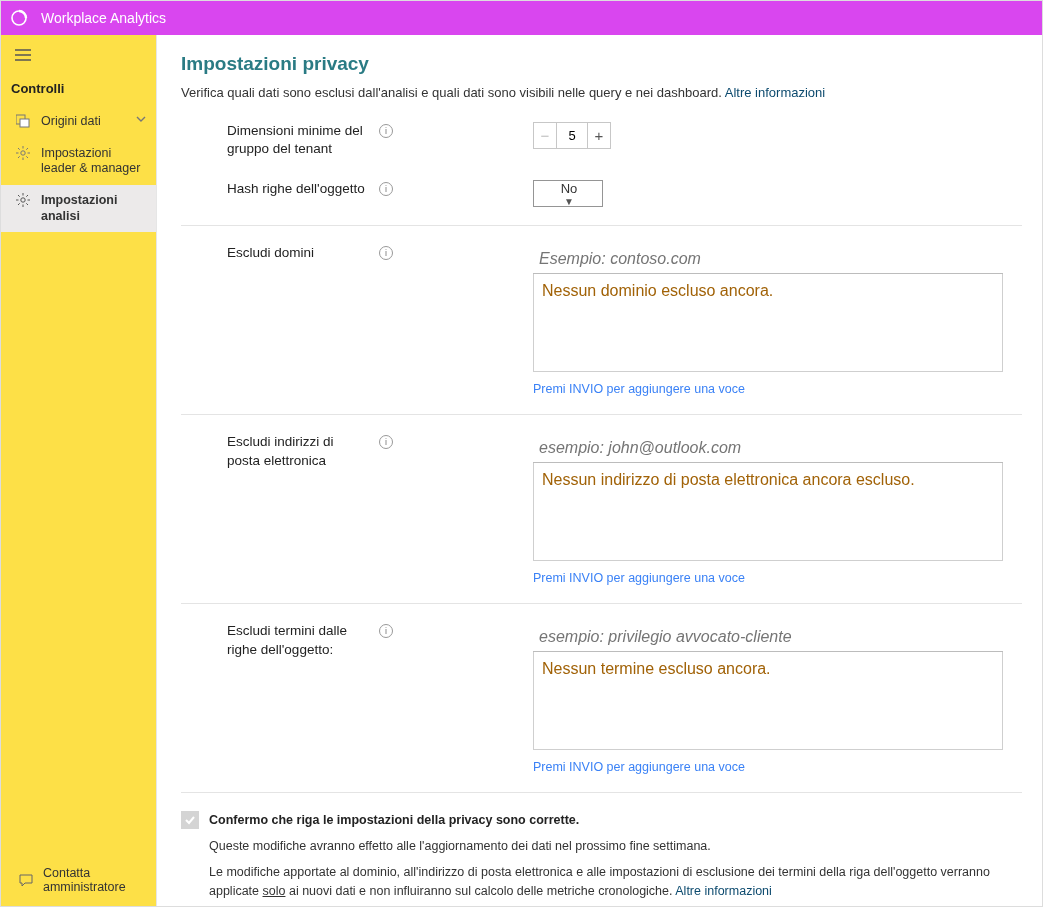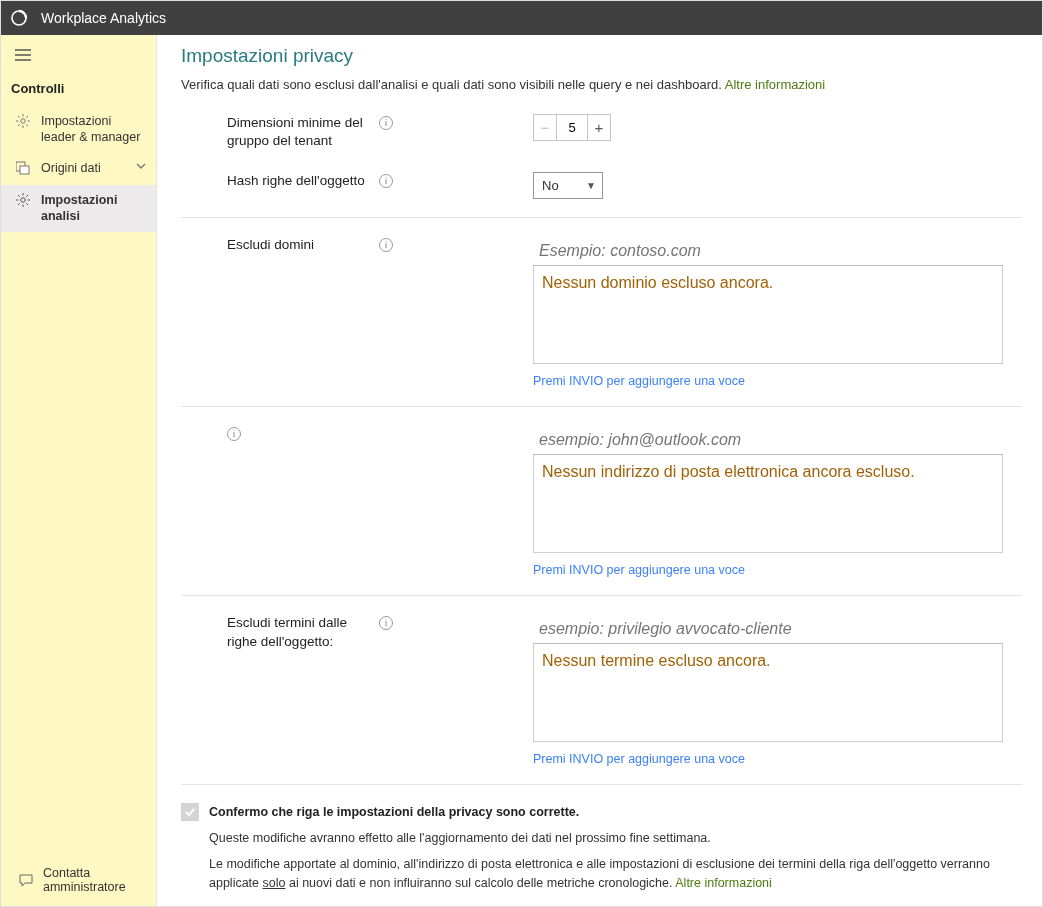--- a/index.html
+++ b/index.html
@@ -9,40 +9,40 @@
     color: #333;
     background: #fff;
     width: 1043px;
     height: 907px;
     overflow: hidden;
     border: 1px solid #ddd;
   }
   
   .topbar {
     height: 34px;
-    background: #404040;
+    background: #d946ef;
     color: #fff;
     display: flex;
     align-items: center;
     padding-left: 8px;
   }
   .topbar .logo {
     width: 20px; height: 20px;
     margin-right: 12px;
     display: inline-flex; align-items: center; justify-content: center;
   }
   .topbar .title { font-size: 14px; font-weight: 400; }
   
   .layout { display: flex; height: calc(100% - 34px); }
   .sidebar {
     width: 156px;
     border-right: 1px solid #e6e6e6;
     display: flex;
     flex-direction: column;
-    background: #fef9c3;
+    background: #fde047;
   }
   .hamburger {
     height: 40px;
     display: flex; align-items: center;
     padding-left: 14px;
     color: #555;
   }
   .sidebar-section-title {
     padding: 6px 14px 10px 10px;
     font-weight: 600;
@@ -75,30 +75,30 @@
   }
   
   .main {
     flex: 1;
     padding: 10px 20px 0 24px;
     overflow-y: auto;
   }
   .page-title {
     color: #2a7b84;
     font-size: 19px;
-    font-weight: 400;
-    margin-top: 0;
+    font-weight: 700;
+    margin-top: 8px;
     margin-bottom: 10px;
   }
   .page-desc {
     font-size: 13px;
     color: #333;
     margin-bottom: 18px;
   }
-  .link { color: #4d7c0f; text-decoration: none; cursor: pointer; }
+  .link { color: #0c4a6e; text-decoration: none; cursor: pointer; }
   .row {
     display: flex;
     align-items: flex-start;
   }
   .label-col {
     width: 352px;
     padding-left: 46px;
     display: flex;
     align-items: flex-start;
     gap: 12px;
@@ -140,20 +140,21 @@
     font-size: 13px;
   }
   
   .select {
     width: 70px; height: 27px;
     border: 1px solid #959595;
     display: inline-flex; align-items: center; justify-content: space-between;
     padding: 0 6px 0 8px;
     font-size: 13px;
     cursor: pointer;
+    flex-direction: column;
   }
   .select .chev { font-size: 10px; color: #555; }
   
   .exclude-input {
     width: 470px;
     height: 30px;
     border: none;
     border-bottom: 1px solid #bcbcbc;
     padding: 4px 6px;
     font-size: 16px;
@@ -211,55 +212,55 @@
 
   <div class="sidebar">
     <div class="hamburger">
       <svg width="16" height="14" viewBox="0 0 16 14">
           <line x1="0" y1="2" x2="16" y2="2" stroke="#555" stroke-width="1.5"></line>
           <line x1="0" y1="7" x2="16" y2="7" stroke="#555" stroke-width="1.5"></line>
           <line x1="0" y1="12" x2="16" y2="12" stroke="#555" stroke-width="1.5"></line>
         </svg>
     </div>
     <div class="sidebar-section-title">Controlli</div>
+
+    <div class="side-item">
+      <span class="s-icon">
+        <svg width="14" height="14" viewBox="0 0 14 14">
+            <rect x="0" y="1" width="9" height="9" stroke="#777" fill="none"></rect>
+            <rect x="4" y="5" width="9" height="8" stroke="#777" fill="#fff"></rect>
+          </svg>
+      </span>
+      <span class="s-label">Origini dati</span>
+      <span class="s-chevron">
+        <svg width="10" height="10" viewBox="0 0 10 10">
+            <path d="M1 3 L5 7 L9 3" stroke="#777" stroke-width="1.4" fill="none"></path>
+          </svg>
+      </span>
+    </div>
 
     <div class="side-item">
       <span class="s-icon">
         <svg width="14" height="14" viewBox="0 0 14 14">
             <circle cx="7" cy="7" r="2.2" stroke="#777" fill="none"></circle>
             <g stroke="#777">
               <line x1="7" y1="0" x2="7" y2="2.5"></line>
               <line x1="7" y1="11.5" x2="7" y2="14"></line>
               <line x1="0" y1="7" x2="2.5" y2="7"></line>
               <line x1="11.5" y1="7" x2="14" y2="7"></line>
               <line x1="2" y1="2" x2="3.7" y2="3.7"></line>
               <line x1="10.3" y1="10.3" x2="12" y2="12"></line>
               <line x1="2" y1="12" x2="3.7" y2="10.3"></line>
               <line x1="10.3" y1="3.7" x2="12" y2="2"></line>
             </g>
           </svg>
       </span>
       <span class="s-label">Impostazioni leader &amp; manager</span>
     </div>
 
-    <div class="side-item">
-      <span class="s-icon">
-        <svg width="14" height="14" viewBox="0 0 14 14">
-            <rect x="0" y="1" width="9" height="9" stroke="#777" fill="none"></rect>
-            <rect x="4" y="5" width="9" height="8" stroke="#777" fill="#fff"></rect>
-          </svg>
-      </span>
-      <span class="s-label">Origini dati</span>
-      <span class="s-chevron">
-        <svg width="10" height="10" viewBox="0 0 10 10">
-            <path d="M1 3 L5 7 L9 3" stroke="#777" stroke-width="1.4" fill="none"></path>
-          </svg>
-      </span>
-    </div>
-
     <div class="side-item active">
       <span class="s-icon">
         <svg width="14" height="14" viewBox="0 0 14 14">
             <circle cx="7" cy="7" r="2.2" stroke="#555" fill="none"></circle>
             <g stroke="#555">
               <line x1="7" y1="0" x2="7" y2="2.5"></line>
               <line x1="7" y1="11.5" x2="7" y2="14"></line>
               <line x1="0" y1="7" x2="2.5" y2="7"></line>
               <line x1="11.5" y1="7" x2="14" y2="7"></line>
               <line x1="2" y1="2" x2="3.7" y2="3.7"></line>
@@ -328,20 +329,21 @@
         <input class="exclude-input" placeholder="Esempio: contoso.com" style="">
         <div class="exclude-box">Nessun dominio escluso ancora.</div>
         <div class="hint">Premi INVIO per aggiungere una voce</div>
       </div>
     </div>
 
     <hr class="divider">
 
     <div class="row">
       <div class="label-col">
+        <div class="label-text">Escludi indirizzi di posta elettronica</div>
         <span class="info-icon">i</span>
       </div>
       <div class="control-col">
         <input class="exclude-input" placeholder="esempio: john@outlook.com" style="">
         <div class="exclude-box">Nessun indirizzo di posta elettronica ancora escluso.</div>
         <div class="hint">Premi INVIO per aggiungere una voce</div>
       </div>
     </div>
 
     <hr class="divider">

